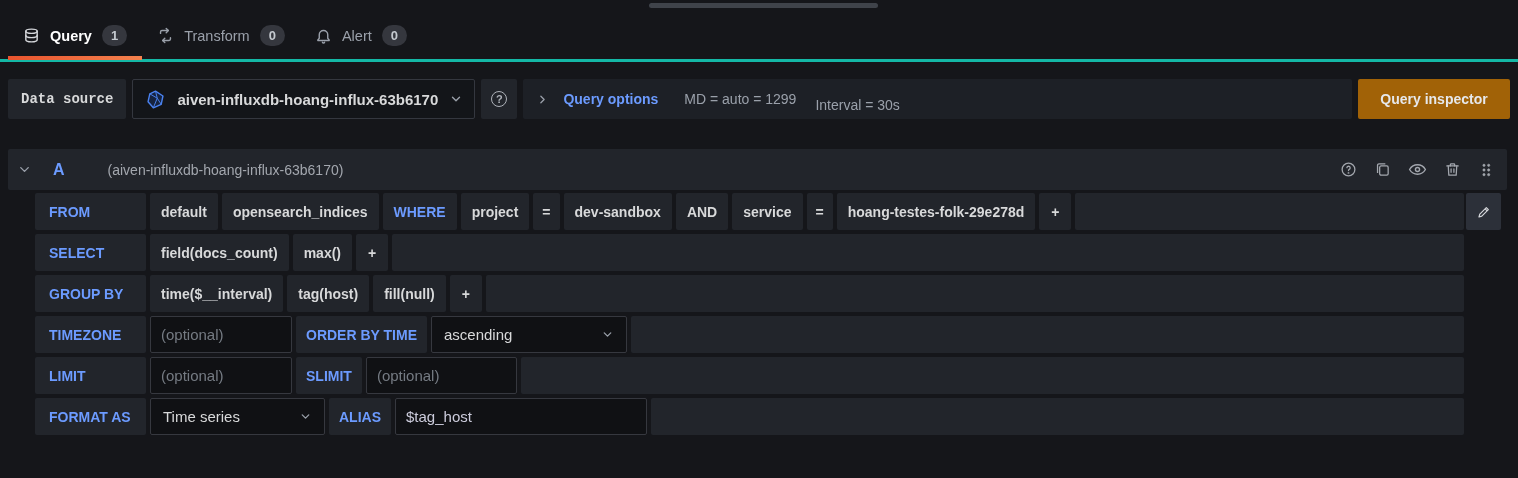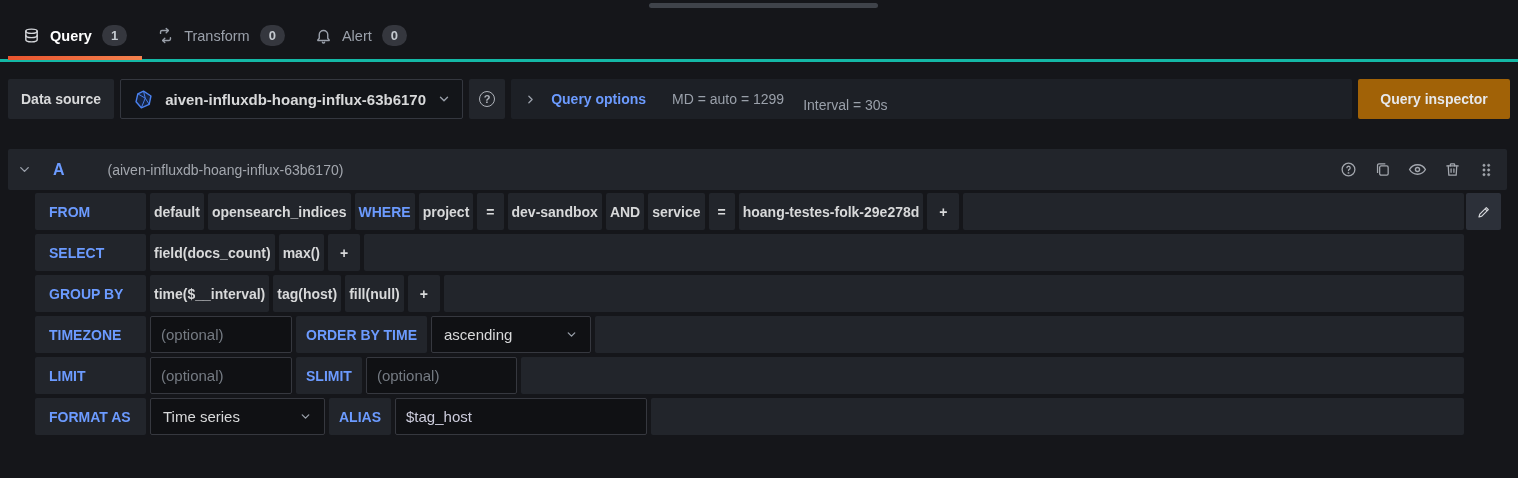--- a/index.html
+++ b/index.html
@@ -15,21 +15,21 @@
   .tab-label{color:#9aa0aa;font-size:14.5px;font-weight:400;}
   .tab.active .tab-label{color:#ffffff;font-weight:700;}
   .tab.active::after{content:"";position:absolute;left:0;right:0;bottom:-1px;height:4px;background:linear-gradient(90deg,#e8542e 0%,#f4824e 100%);}
   .tab-badge{background:#35373e;color:#c4c9cf;border-radius:11px;padding:2px 9px;font-size:13px;font-weight:600;line-height:17px;}
   .ticon{display:flex;align-items:center;}
   .ticon svg{stroke:#9aa0aa;}
   .tab.active .ticon svg{stroke:#d5d7db;}
 
   
   .ds-row{display:flex;align-items:stretch;height:40px;margin:17px 8px 0 8px;gap:6px;}
-  .ds-label{background:#22252b;border-radius:2px;display:flex;align-items:center;padding:12px 13px;color:#d8d9da;font-size:14px;font-weight:600;}
+  .ds-label{background:#22252b;border-radius:2px;display:flex;align-items:center;padding:12px 13px;color:#d8d9da;font-size:14px;font-weight:600;font-family:Liberation Mono, monospace;}
   .ds-picker{width:343px;box-sizing:border-box;background:#131519;border:1px solid #34373f;border-radius:2px;display:flex;align-items:center;gap:11px;padding:0 12px;cursor:pointer;}
   .ds-picker-value{color:#d8d9da;font-size:15px;font-weight:600;white-space:nowrap;}
   .ds-help{width:36px;background:#22252b;border-radius:2px;display:flex;align-items:center;justify-content:center;cursor:pointer;}
   .qmark{width:16px;height:16px;border:1.5px solid #aeb2b9;border-radius:50%;display:flex;align-items:center;justify-content:center;color:#aeb2b9;font-size:11px;font-weight:700;box-sizing:border-box;}
   .options-bar{flex:1;background:#1d2026;border-radius:2px;display:flex;align-items:center;padding:0 13px;gap:0;cursor:pointer;}
   .options-label{color:#6c9bff;font-size:14px;font-weight:600;margin-left:14px;}
   .options-stat{color:#9aa0aa;font-size:14px;}
   .stat-md{margin-left:26px;}
   .stat-interval{margin-left:19px;margin-top:12px;}
   .inspector-btn{width:152px;background:#a16207;border-radius:2px;display:flex;align-items:center;justify-content:center;color:#e6e8eb;font-size:14px;font-weight:600;cursor:pointer;border:none;}
@@ -40,34 +40,34 @@
   .ref-id{color:#6c9bff;font-weight:700;font-size:16px;margin-left:21px;}
   .qname{color:#a3a7ae;font-size:14px;margin-left:43px;}
   .qheader-icons{margin-left:auto;display:flex;align-items:center;gap:17px;}
   .hicon{display:flex;align-items:center;cursor:pointer;}
   .hicon svg{stroke:#a3a7ae;}
 
   .rows{margin:3px 54px 0 27px;}
   .qrow{position:relative;display:flex;gap:4px;height:37px;margin-bottom:4px;align-items:stretch;border-radius:8px;}
   .qlabel{width:111px;flex:none;box-sizing:border-box;background:#22252b;border-radius:2px;color:#6c9bff;font-weight:700;font-size:14px;display:flex;align-items:center;padding-left:14px;white-space:nowrap;}
   .segs{display:contents;}
-  .segment{background:#22252b;border-radius:2px;color:#d8d9da;font-weight:600;font-size:14px;display:flex;align-items:center;padding:0 4px;white-space:nowrap;cursor:pointer;}
+  .segment{background:#22252b;border-radius:2px;color:#d8d9da;font-weight:600;font-size:14px;display:flex;align-items:center;padding:0 11px;white-space:nowrap;cursor:pointer;}
   .segment.keyword{color:#6c9bff;}
   .segment.op{padding:0 9px;}
   .segment.plus{padding:0 12px;}
   .filler{flex:1;min-width:0;background:#22252b;border-radius:2px;}
   .pencil-btn{position:absolute;left:calc(100% + 2px);top:0;width:35px;height:37px;background:#2c3039;border-radius:2px;display:flex;align-items:center;justify-content:center;cursor:pointer;}
   .pencil-btn svg{stroke:#d5d7db;}
 
   .qinput{box-sizing:border-box;background:#101114;border:1px solid #36383f;border-radius:2px;color:#ccccdc;font-size:15px;font-family:inherit;padding:0 10px;outline:none;}
   .qinput::placeholder{color:#757b83;opacity:1;}
   .w142{width:142px;} .w151{width:151px;} .w252{width:252px;}
   .inline-label{flex:none;box-sizing:border-box;background:#22252b;border-radius:2px;color:#6c9bff;font-weight:700;font-size:14px;display:flex;align-items:center;justify-content:center;padding:0 10px;white-space:nowrap;}
   .select-box{box-sizing:border-box;background:#101114;border:1px solid #36383f;border-radius:2px;color:#d8d9da;font-size:15px;display:flex;align-items:center;justify-content:space-between;padding:0 12px;cursor:pointer;}
-  .w164{width:160px;} .w147{width:175px;}
+  .w164{width:196px;} .w147{width:175px;}
   .chev svg{stroke:#9aa0aa;}
 </style>
 </head>
 <body>
 
 <div class="page">
   <div class="drag-bar"></div>
 
   <div class="tabbar">
     <div class="tab active">

